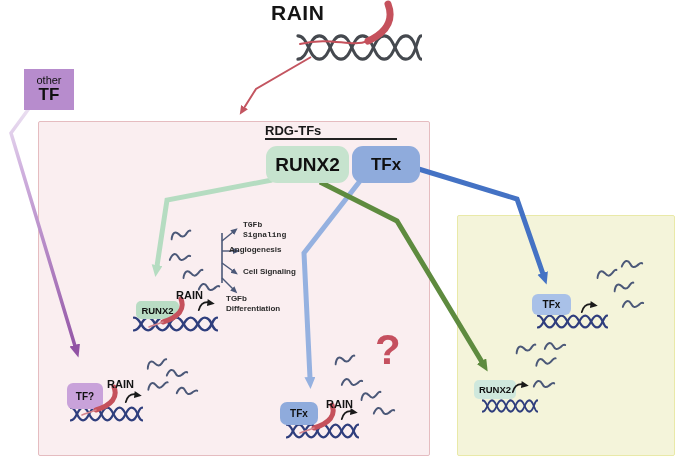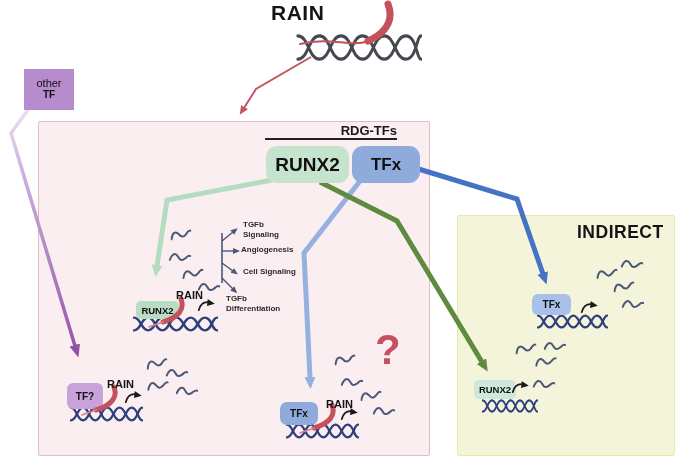--- a/index.html
+++ b/index.html
@@ -10,30 +10,30 @@
   
   .panel{position:absolute;z-index:0;border-radius:2px;}
   .panel.direct{left:38px;top:121px;width:390px;height:333px;background:#faeef0;border:1.5px solid #e5bcc0;}
   .panel.indirect{left:457px;top:215px;width:216px;height:239px;background:#f4f4da;border:1.5px solid #e9e9a8;}
   .panel-label{position:absolute;z-index:3;font-weight:800;font-size:17.5px;letter-spacing:.5px;color:#141414;}
   
   .fig-title{position:absolute;left:271px;top:1px;z-index:3;font-weight:800;font-size:21px;letter-spacing:.5px;color:#141414;}
   
   svg.overlay{position:absolute;left:0;top:0;z-index:1;}
   
-  .rdg-header{position:absolute;left:265px;top:123px;width:132px;z-index:3;text-align:right;
+  .rdg-header{position:absolute;left:265px;top:123px;width:132px;z-index:3;text-align:left;
     font-weight:700;font-size:13px;color:#181818;border-bottom:2px solid #222;padding-bottom:0;}
   
   .fbox{position:absolute;z-index:3;display:flex;align-items:center;justify-content:center;
     font-weight:800;color:#101010;}
   .fbox.runx2-main{left:266px;top:146px;width:83px;height:37px;border-radius:11px;background:#c6e3ce;font-size:19px;}
   .fbox.tfx-main{left:352px;top:146px;width:68px;height:37px;border-radius:11px;background:#8fabdc;font-size:17px;}
   .fbox.other-tf{left:24px;top:69px;width:50px;height:41px;border-radius:0;background:#b78ccd;flex-direction:column;line-height:1.05;}
   .fbox.other-tf .l1{font-size:11px;font-weight:500;}
-  .fbox.other-tf .l2{font-size:10px;font-weight:800;}
+  .fbox.other-tf .l2{font-size:17px;font-weight:800;}
   .fbox.small{font-size:10px;font-weight:700;}
   .fbox.runx2-direct{left:136px;top:301px;width:43px;height:18px;border-radius:5px;background:#b9dcc4;font-size:9.5px;}
   .fbox.tf-unknown{left:67px;top:383px;width:36px;height:26px;border-radius:6px;background:#c9a2da;}
   .fbox.tfx-direct{left:280px;top:402px;width:38px;height:23px;border-radius:7px;background:#8fabdc;}
   .fbox.tfx-indirect{left:532px;top:294px;width:39px;height:21px;border-radius:6px;background:#a9c1e8;}
   .fbox.runx2-indirect{left:474px;top:380px;width:42px;height:19px;border-radius:5px;background:#cfe8dd;font-size:9.5px;}
   
   .rain-lab{position:absolute;z-index:4;font-weight:800;font-size:11px;color:#131313;}
   
   .pathway{position:absolute;z-index:3;font-weight:700;font-size:8px;line-height:1.2;color:#2b2b2b;width:58px;}
@@ -135,28 +135,27 @@
       </g>
     <path d="M100,4 C105,17 102,31 80,41" fill="none" stroke="#c5515c" stroke-width="7" stroke-linecap="round"></path>
     <path d="M80,41 C62,48 44,36 12,44" fill="none" stroke="#c5515c" stroke-width="2" stroke-linecap="round"></path>
   </svg>
 
   <div class="fbox other-tf">
     <span class="l1">other</span>
     <span class="l2">TF</span>
   </div>
 
-  <div class="panel-label" style="left:577px;top:222px;">INDIRECT</div>
 
   <div class="rdg-header">RDG-TFs</div>
   <div class="fbox runx2-main">RUNX2</div>
   <div class="fbox tfx-main">TFx</div>
 
-  <div class="pathway" style="left:243px;top:220px;">TGFb Signaling</div>
-  <div class="pathway" style="left:241px;top:245px;width:72px;">Angiogenesis</div>
+  <div class="pathway" style="left:243px;top:220px;font-family:Liberation Mono, monospace;">TGFb Signaling</div>
+  <div class="pathway" style="left:229px;top:245px;width:72px;">Angiogenesis</div>
   <div class="pathway" style="left:243px;top:267px;">Cell Signaling</div>
   <div class="pathway" style="left:226px;top:294px;">TGFb Differentiation</div>
 
   <div class="rain-lab" style="left:176px;top:289px;">RAIN</div>
   <div class="fbox small runx2-direct">RUNX2</div>
   <svg class="rb" style="left:148px;top:296px;" viewBox="0 0 46 36">
       <use href="#ribbon"></use>
     </svg>
   <svg class="tss" style="left:198px;top:299px;transform:rotate(14deg);" viewBox="0 0 18 14">
       <use href="#tss"></use>

